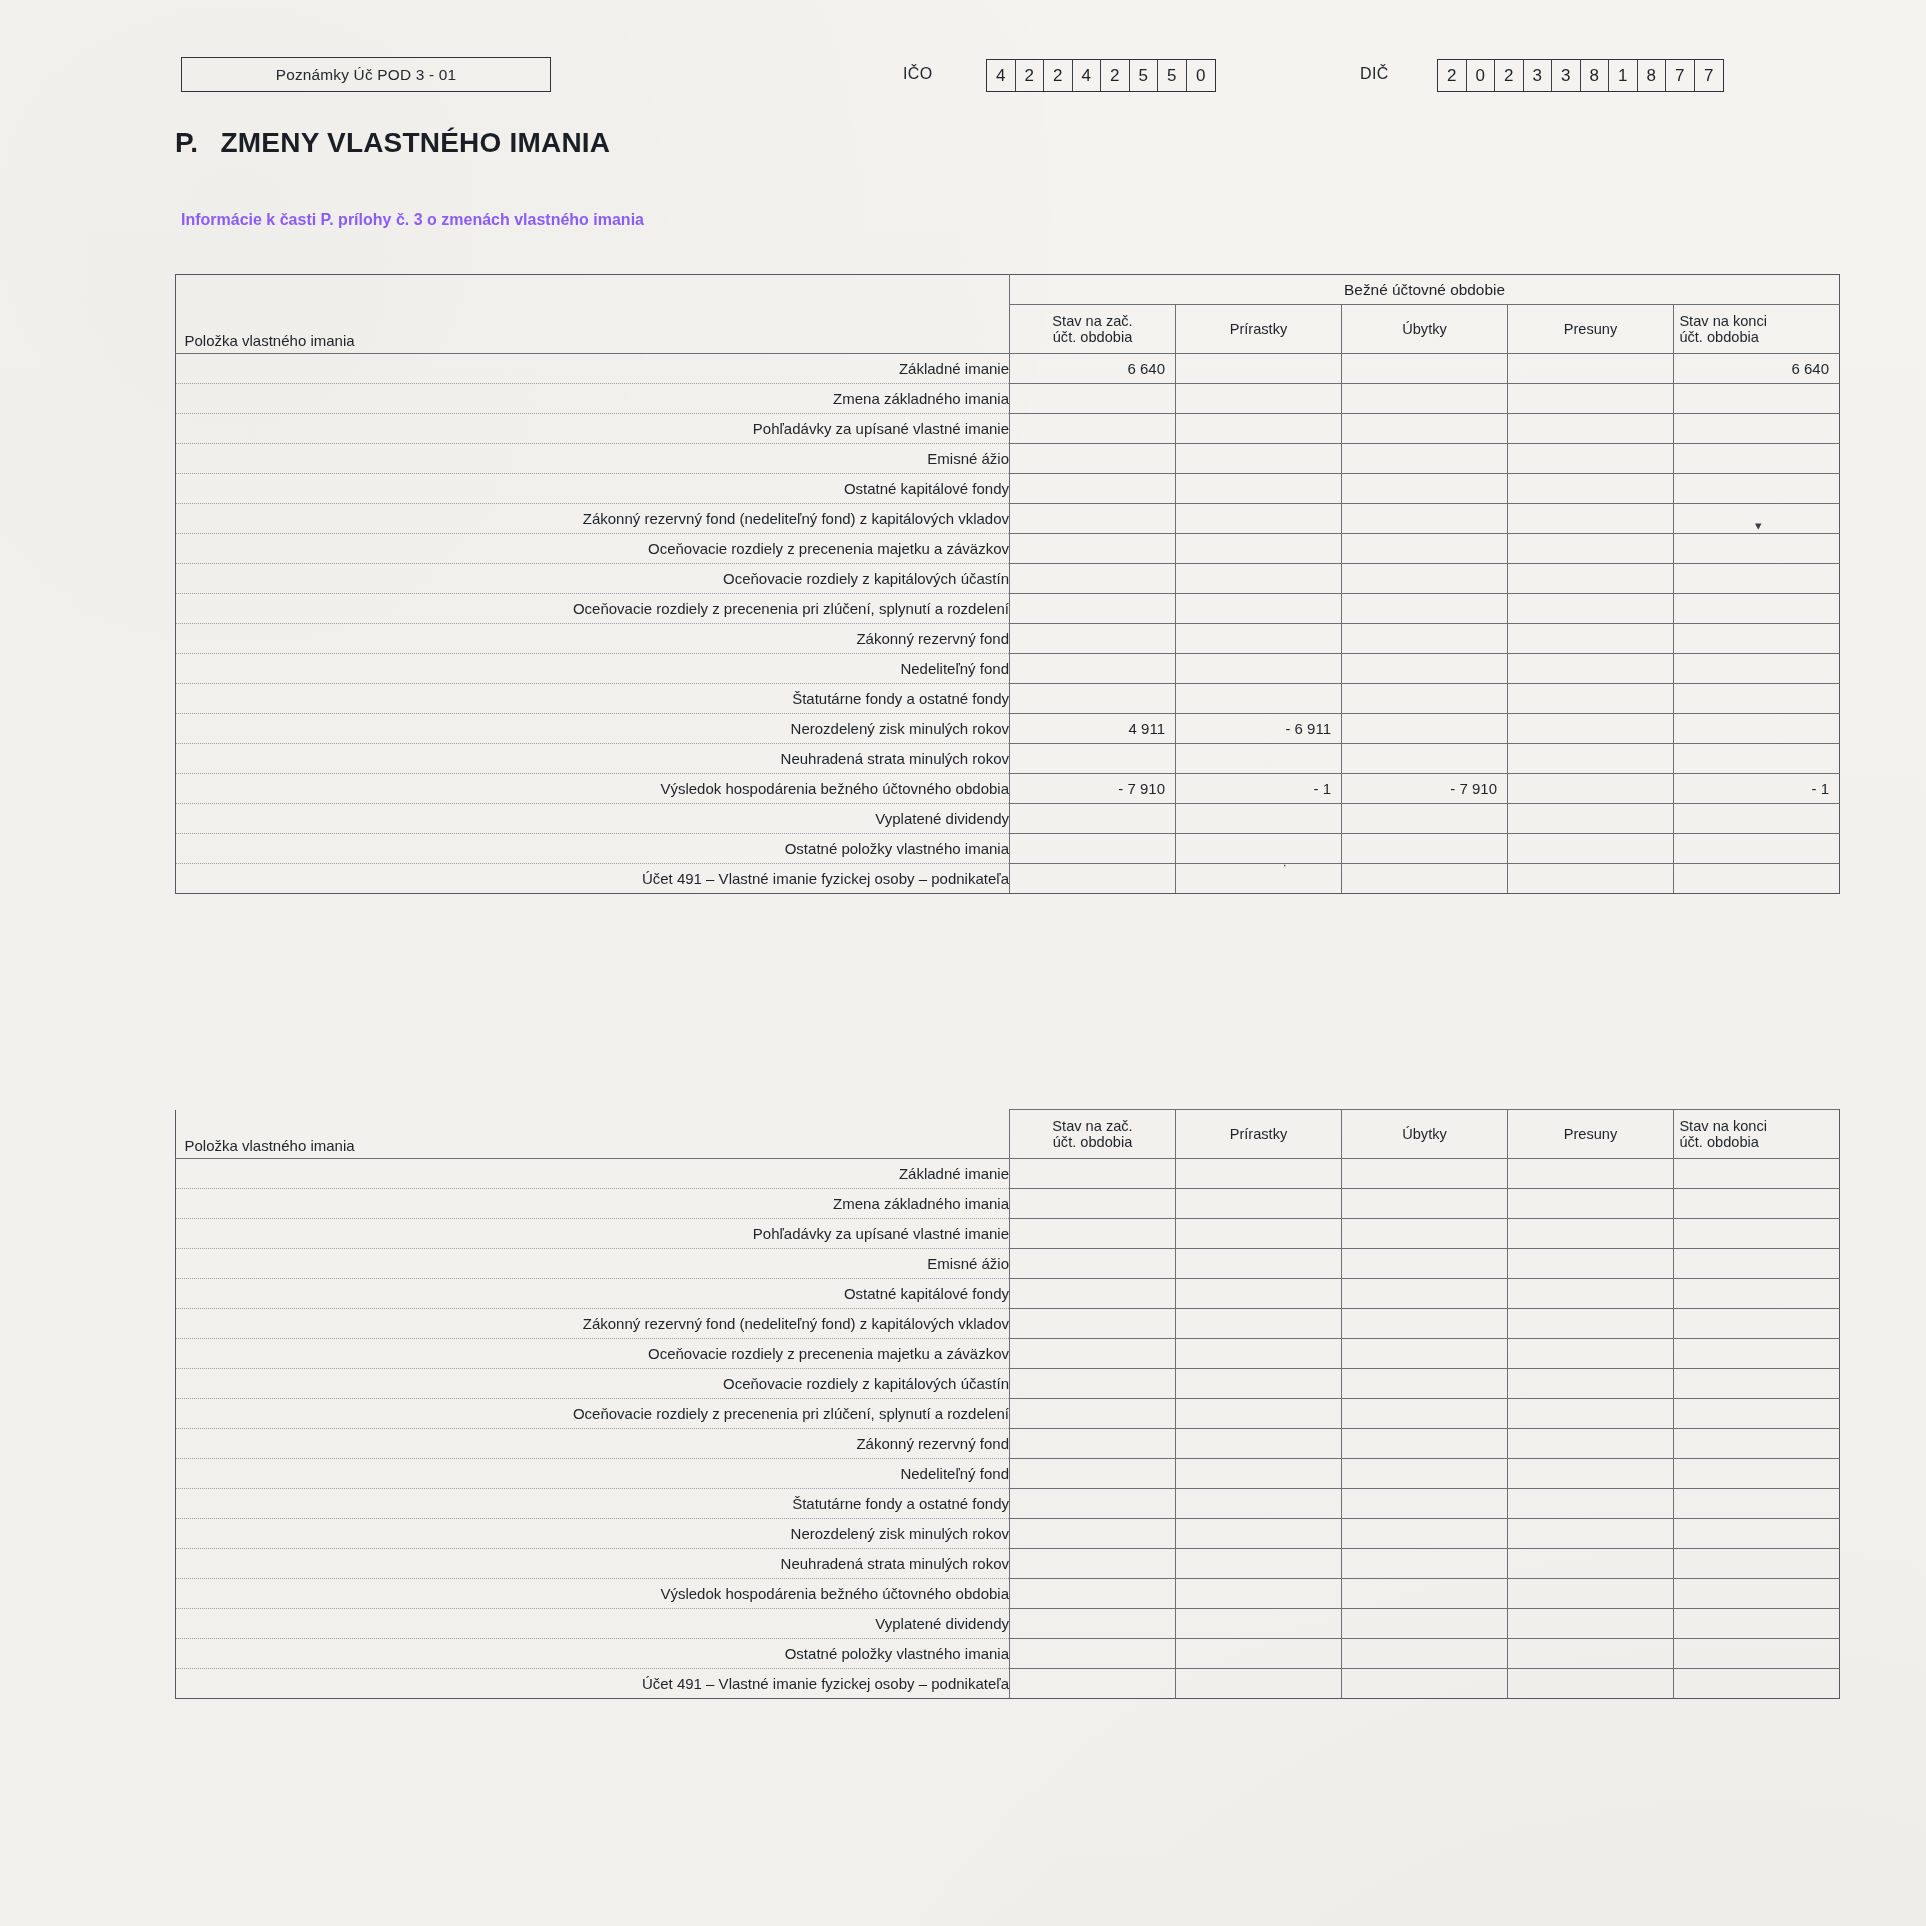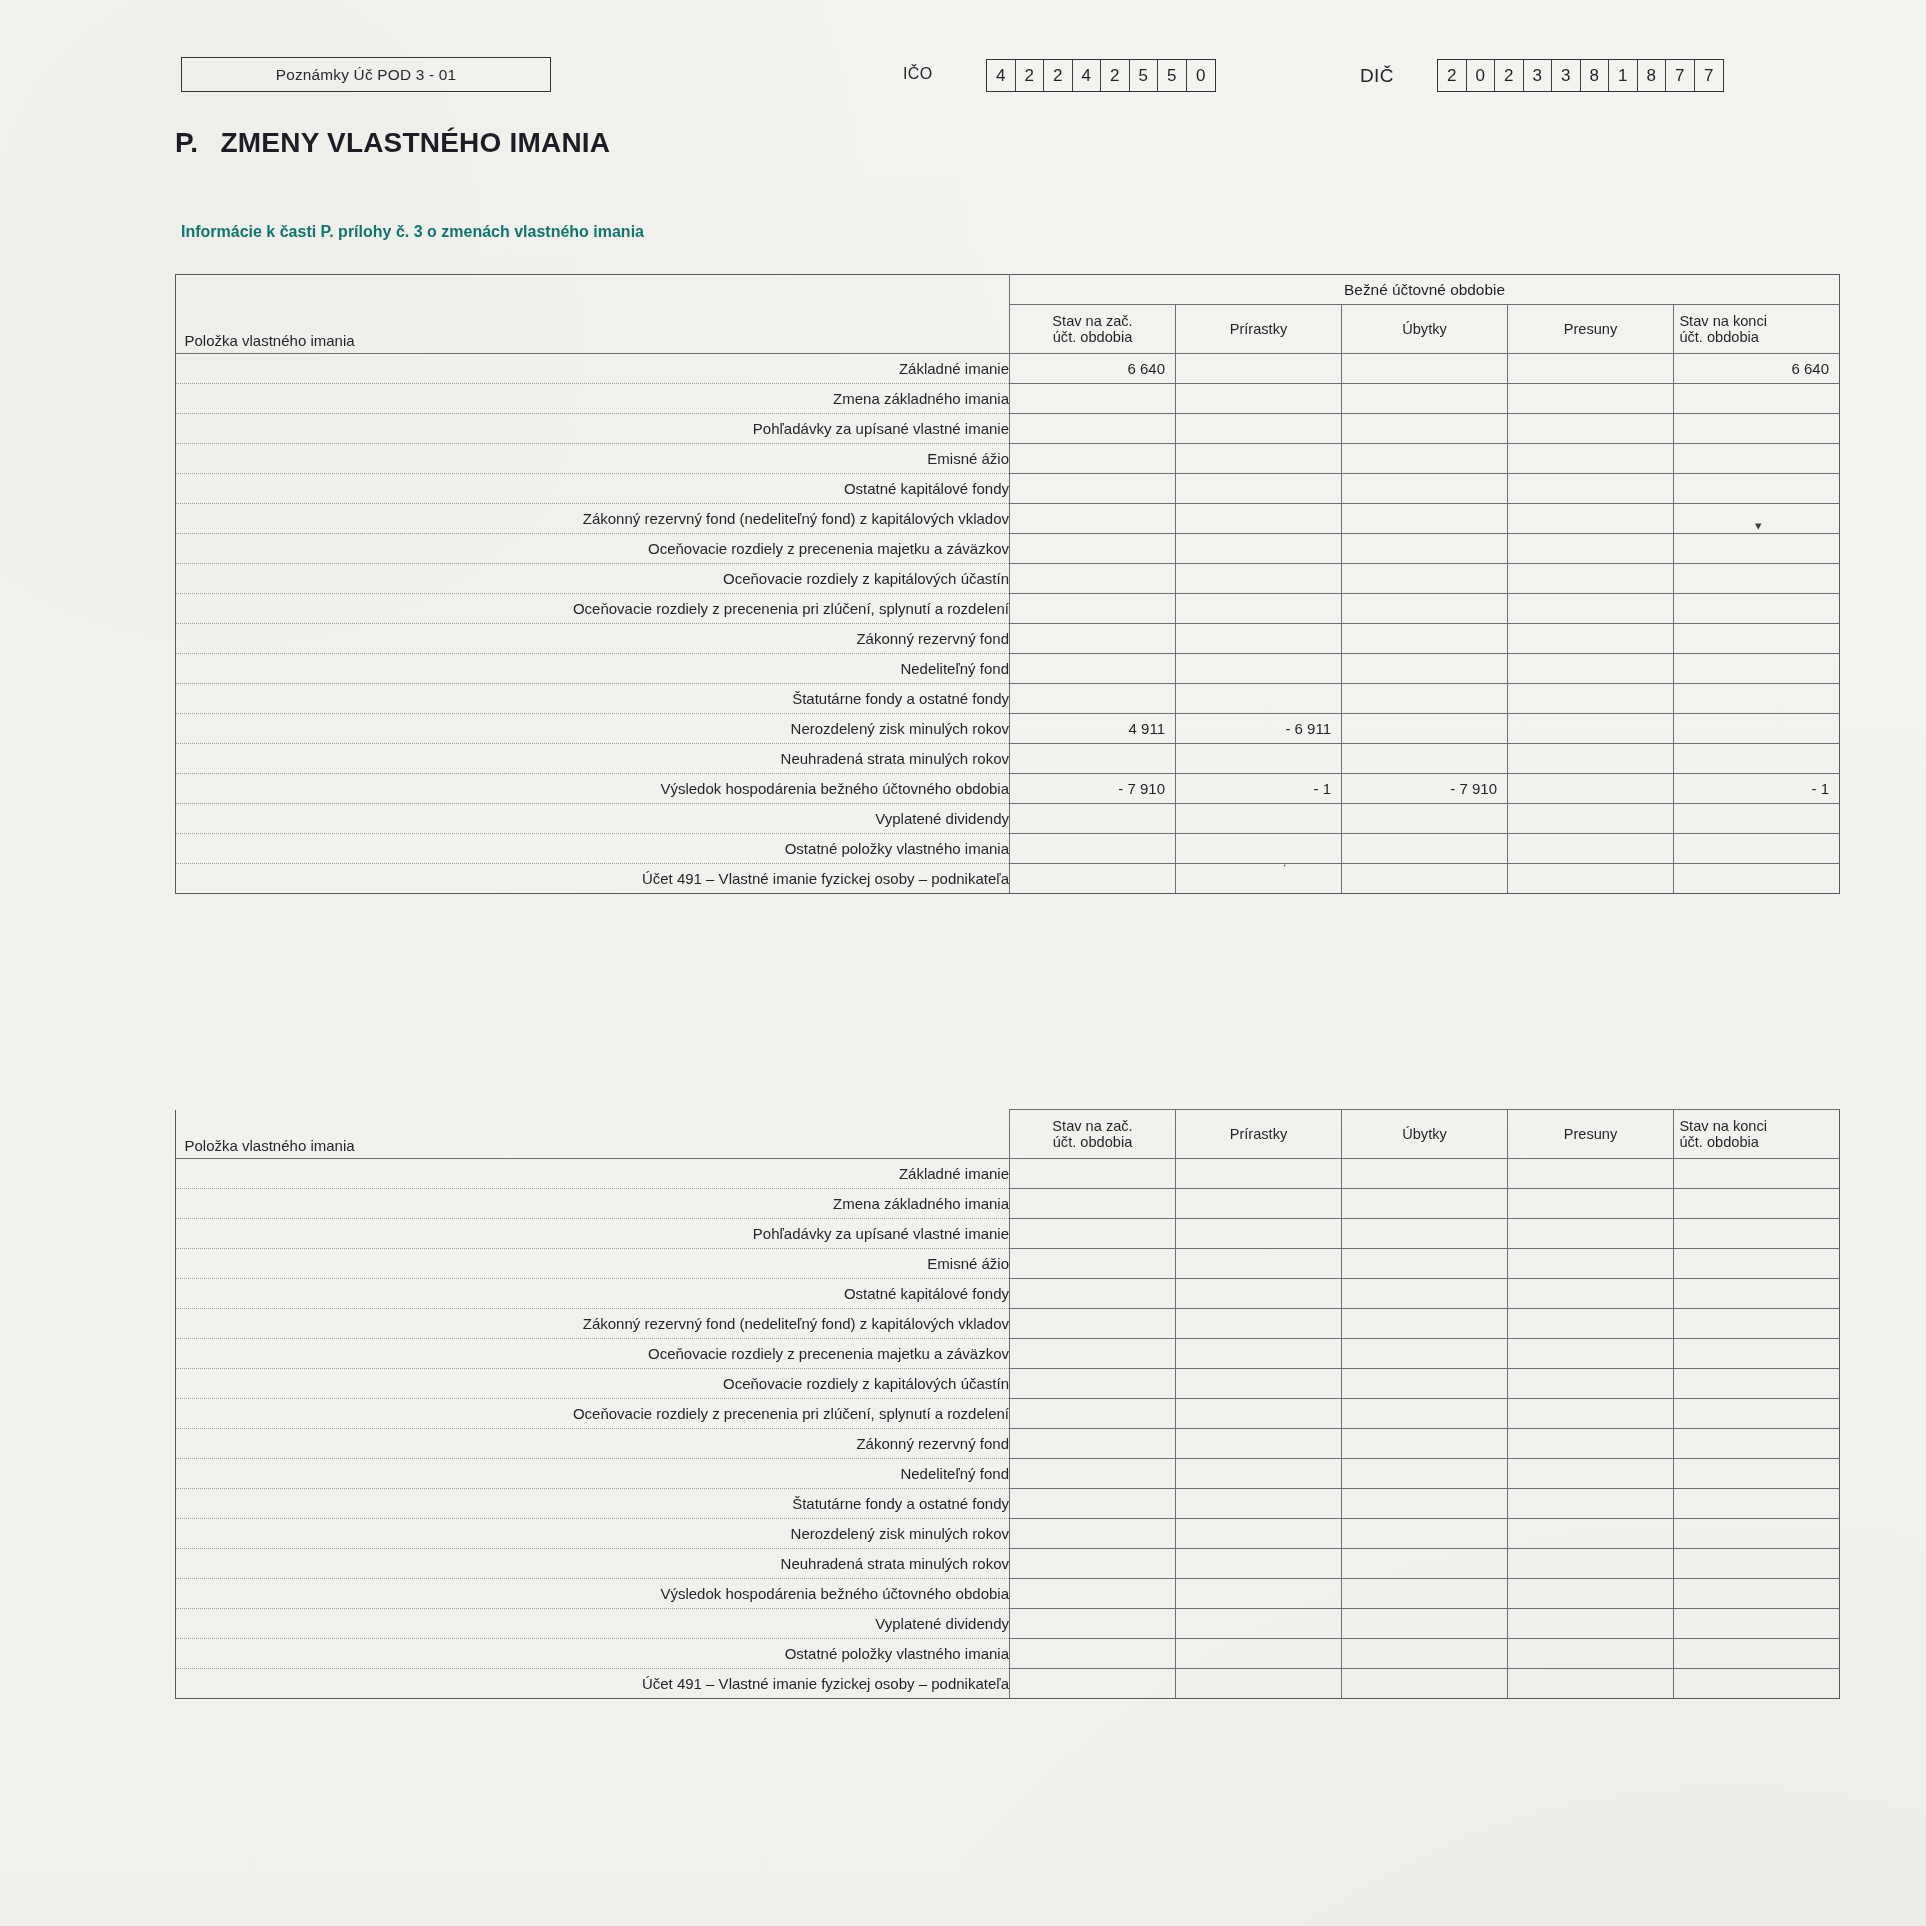--- a/index.html
+++ b/index.html
@@ -56,21 +56,21 @@
     left: 903px;
     top: 65px;
     font-size: 16px;
     color: #22262b;
     letter-spacing: 0.4px;
   }
   .dic-label {
     position: absolute;
     left: 1360px;
     top: 65px;
-    font-size: 19px;
+    font-size: 16px;
     color: #22262b;
     letter-spacing: 0.4px;
   }
   .digitbox {
     position: absolute;
     display: flex;
     border: 1.2px solid #2f333a;
     box-sizing: border-box;
     height: 33px;
   }
@@ -93,24 +93,24 @@
     top: 127px;
     font-size: 28px;
     font-weight: bold;
     color: #1b1f25;
     letter-spacing: 0.2px;
   }
   .section-title .letter { margin-right: 22.3px; }
   .subtitle {
     position: absolute;
     left: 181px;
-    top: 223px;
+    top: 211px;
     font-size: 16px;
     font-weight: bold;
-    color: #0f766e;
+    color: #8b5cf6;
   }
 
   
   .tbl {
     position: absolute;
     border-collapse: collapse;
     table-layout: fixed;
     font-size: 14.6px;
     color: #1f2328;
   }

